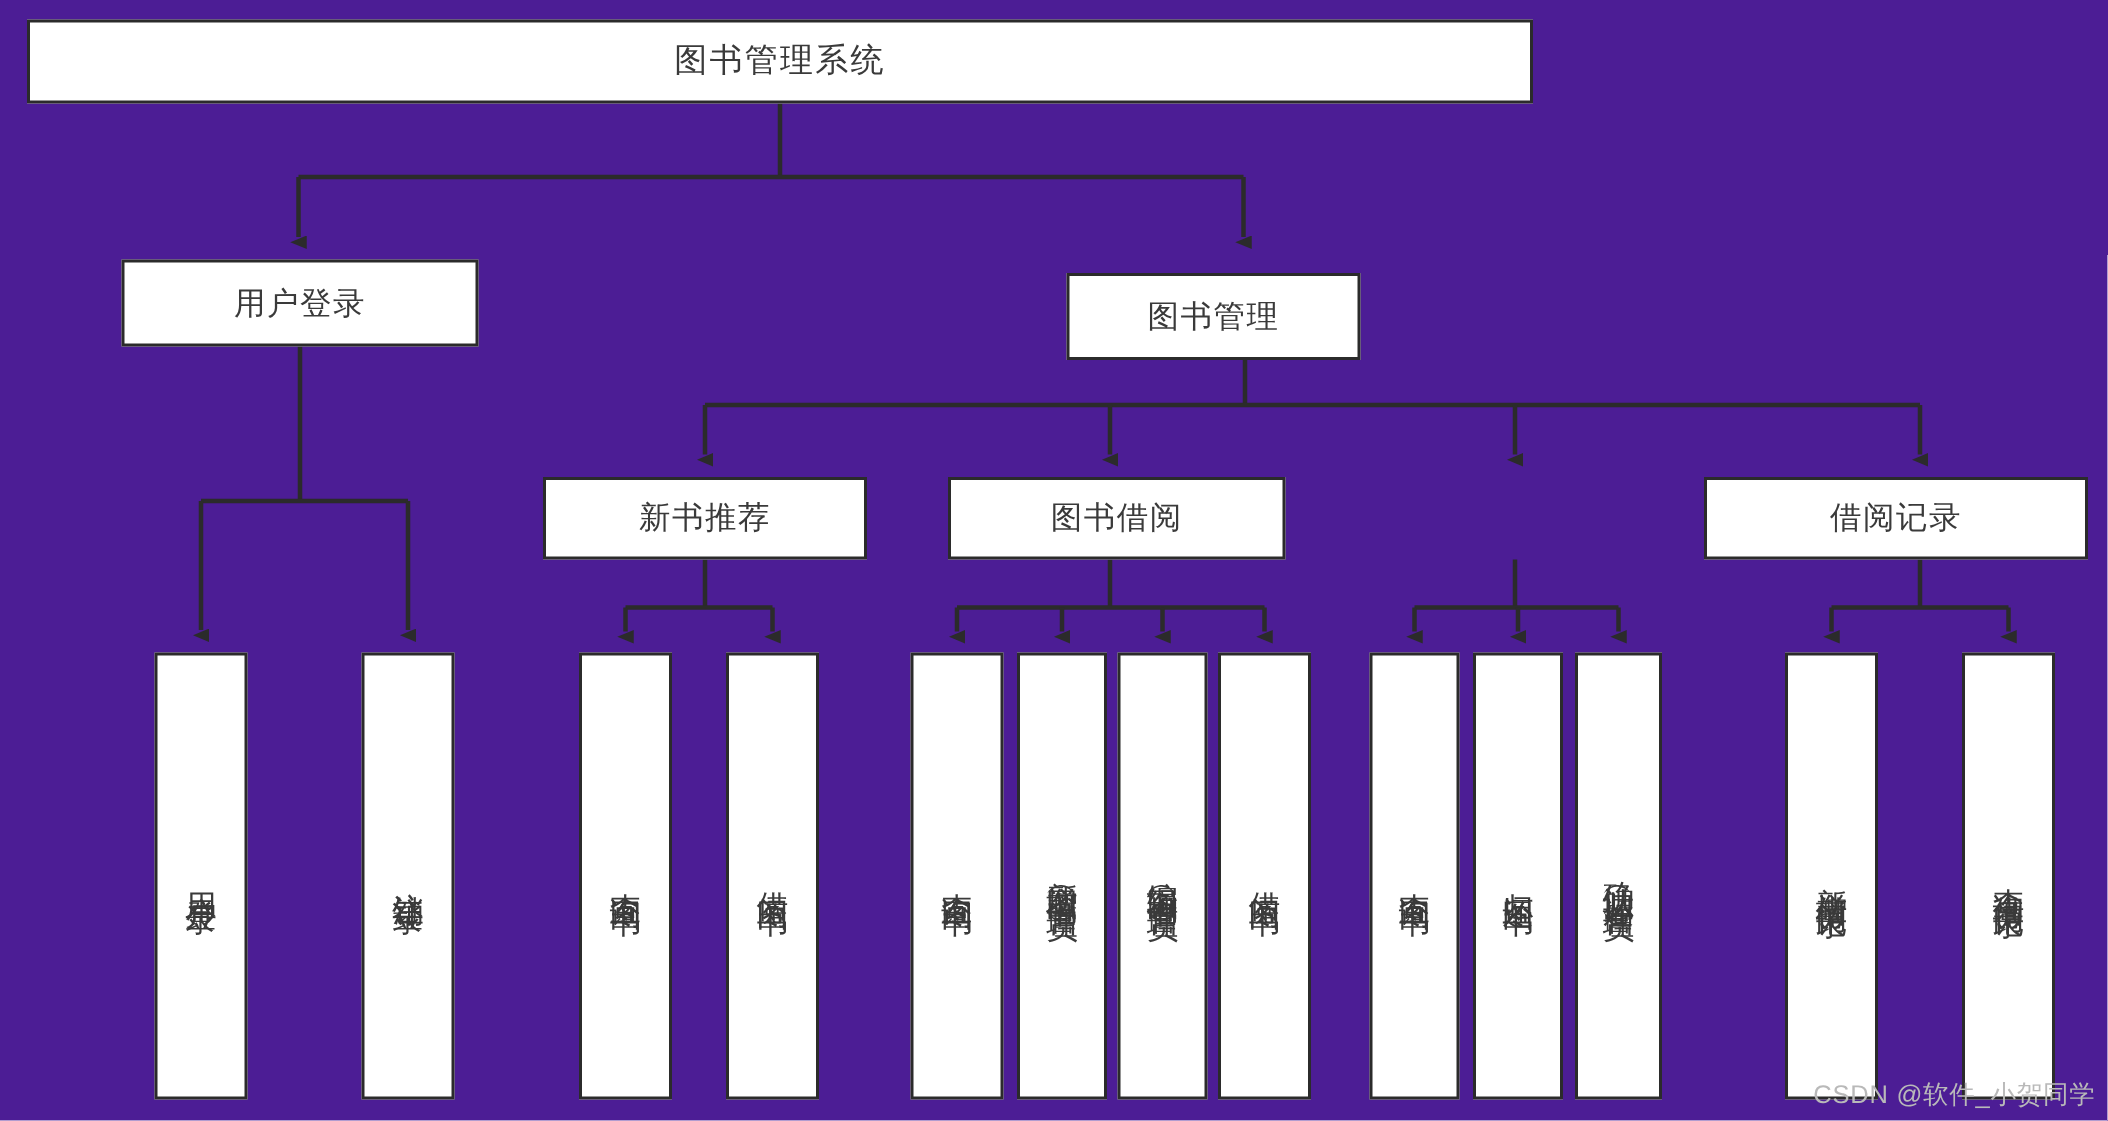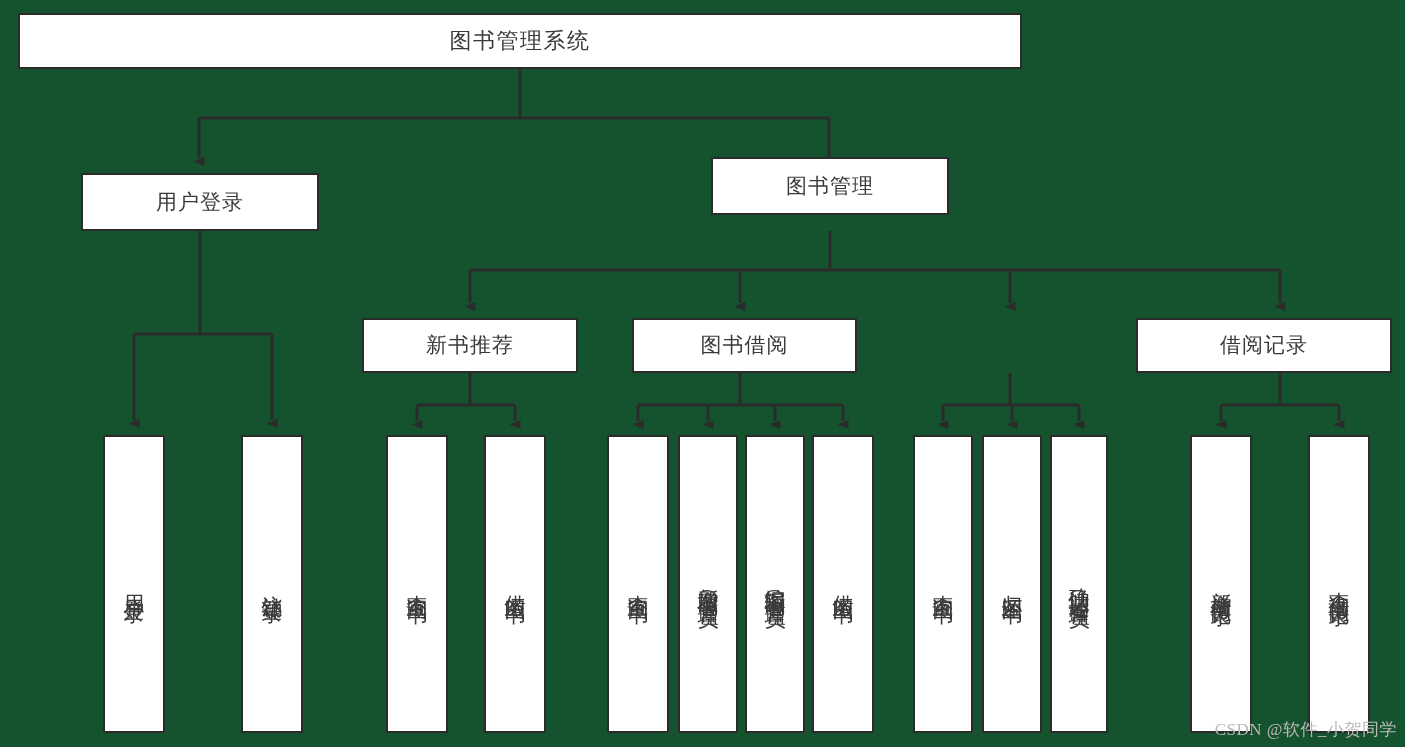--- a/index.html
+++ b/index.html
@@ -8,21 +8,21 @@
     padding: 0;
     background: #ffffff;
   }
   body {
     font-family: "DejaVu Sans", "Liberation Sans", sans-serif;
   }
   #diagram-root {
     position: relative;
     width: 1405px;
     height: 747px;
-    background: #14532d;
+    background: #4c1d95;
     overflow: hidden;
   }
   #edge-layer {
     position: absolute;
     left: 0;
     top: 0;
     width: 1405px;
     height: 747px;
     pointer-events: none;
   }
@@ -69,21 +69,21 @@
   }
   #watermark {
     position: absolute;
     right: 8px;
     bottom: 6px;
     font-size: 17px;
     color: #b9b9b9;
     letter-spacing: 0.5px;
     white-space: nowrap;
     z-index: 5;
-    font-family: Liberation Serif, serif;
+    font-family: Liberation Sans, sans-serif;
   }
 </style>
 </head>
 <body>
 
 <div id="diagram-root">
 
   <svg id="edge-layer" viewBox="0 0 1405 747" width="1405" height="747" xmlns="http://www.w3.org/2000/svg">
     <defs>
       <marker id="arrow" markerWidth="9" markerHeight="11" refX="1" refY="5.5" orient="auto" markerUnits="userSpaceOnUse">
@@ -134,21 +134,21 @@
     </g>
   </svg>
 
   <div class="node horiz root" style="left:18px; top:13px; width:1004px; height:56px;">
     <span class="label">图书管理系统</span>
   </div>
 
   <div class="node horiz" style="left:81px; top:173px; width:238px; height:58px;">
     <span class="label">用户登录</span>
   </div>
-  <div class="node horiz" style="left:711px; top:157px; width:238px; height:58px;">
+  <div class="node horiz" style="left:711px; top:182px; width:196px; height:58px;">
     <span class="label">图书管理</span>
   </div>
 
   <div class="node horiz" style="left:362px; top:318px; width:216px; height:55px;align-items:center;">
     <span class="label">新书推荐</span>
   </div>
   <div class="node horiz" style="left:632px; top:318px; width:225px; height:55px;">
     <span class="label">图书借阅</span>
   </div>
   <div class="node horiz" style="left:1136px; top:318px; width:256px; height:55px;">

